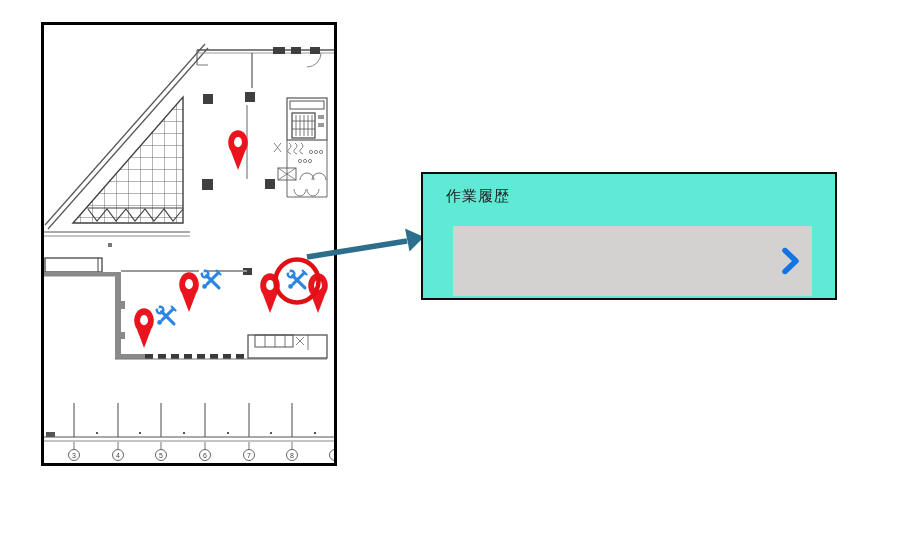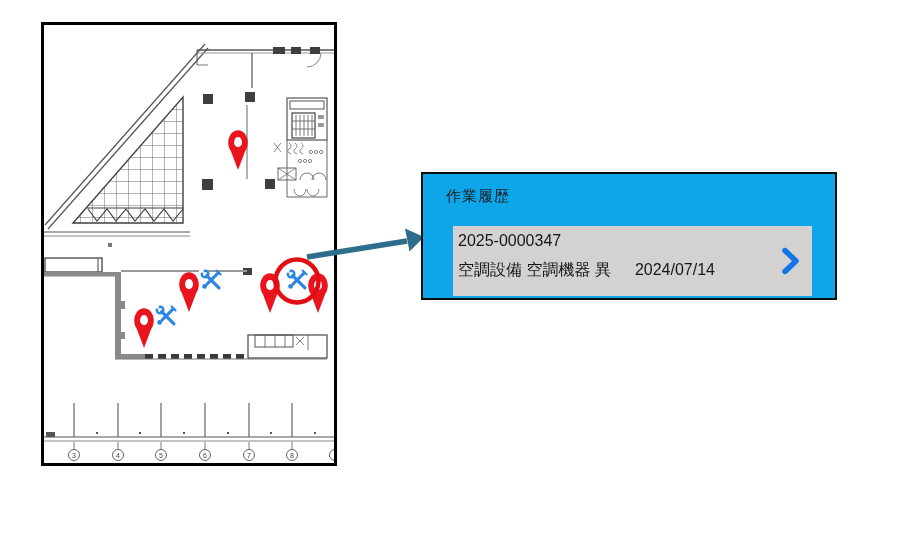--- a/index.html
+++ b/index.html
@@ -15,21 +15,21 @@
     background:#ffffff;border:3px solid #000000;box-sizing:content-box;
   }
   .floorplan svg{display:block;}
 
   
   .overlay{position:absolute;left:0;top:0;width:900px;height:544px;}
 
   
   .popup{
     position:absolute;left:421px;top:172px;width:412px;height:124px;
-    background:#0ea5e9;border:2.5px solid #0c0c0c;box-sizing:content-box;
+    background:#5eead4;border:2.5px solid #0c0c0c;box-sizing:content-box;
   }
   .popup-title{
     position:absolute;left:23px;top:13px;font-size:15px;color:#1d1d1d;
     letter-spacing:1px;
   }
   .history-item{
     position:absolute;left:30px;top:52px;width:359px;height:70px;
     background:#d3d2d1;cursor:pointer;
   }
   .item-text{position:absolute;left:5px;top:4px;right:34px;color:#161616;}
@@ -233,26 +233,19 @@
     <g>
       <line x1="307" y1="257" x2="407" y2="241" stroke="#2d6e8c" stroke-width="5.5"></line>
       <polygon points="424,237 409.5,251.5 405,228.5" fill="#2d6e8c"></polygon>
     </g>
   </svg>
 
   <div class="popup">
     <div class="popup-title">作業履歴</div>
 
     <div class="history-item">
-      <div class="item-text">
-        <div class="item-id">2025-0000347</div>
-        <div class="item-sub">
-          <span>空調設備 空調機器 異</span>
-          <span class="item-date">2024/07/14</span>
-        </div>
-      </div>
       <svg class="chevron" width="19" height="27" viewBox="0 0 19 27">
         <polyline points="4,3 15,13.5 4,24" fill="none" stroke="#1474e4" stroke-width="5.5" stroke-linecap="round" stroke-linejoin="round"></polyline>
       </svg>
     </div>
   </div>
 
 </div>
 
 </body></html>

